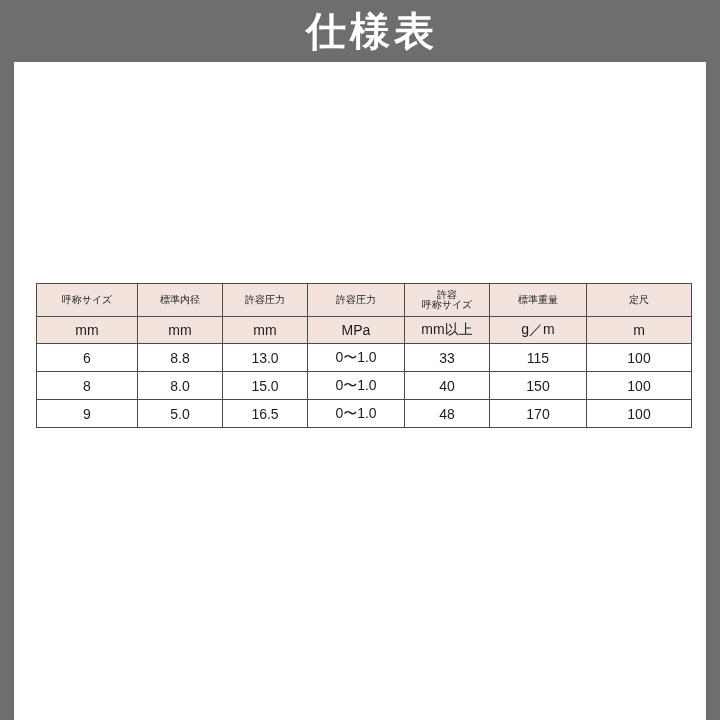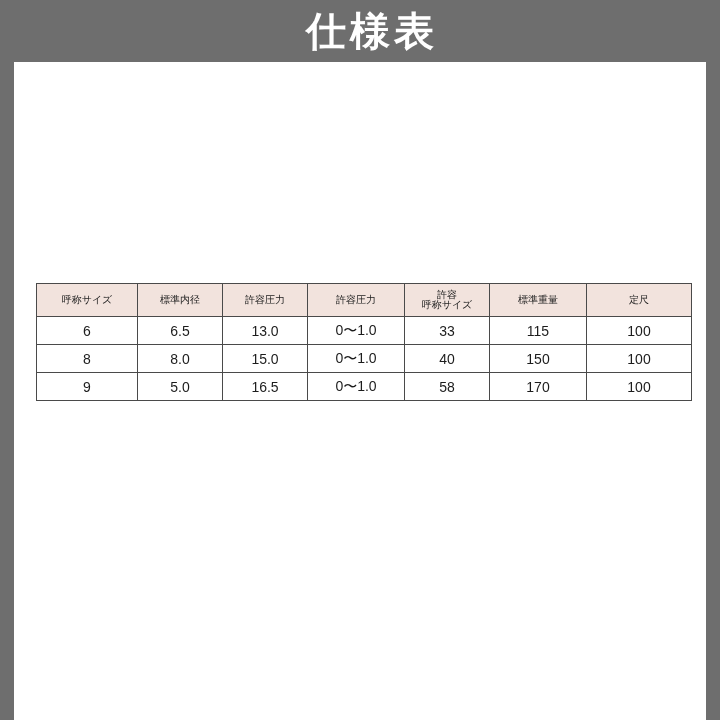--- a/index.html
+++ b/index.html
@@ -145,46 +145,55 @@
             <span class="hdr-two-line">許容</span>
             <span class="hdr-two-line">呼称サイズ</span>
           </td>
           <td class="col5">
             <span class="hdr-two-line">標準重量</span>
           </td>
           <td class="col6">
             <span class="hdr-two-line">定尺</span>
           </td>
         </tr>
+        <tr class="head-unit">
+          <td class="col0">mm</td>
+          <td class="col1">mm</td>
+          <td class="col2">mm</td>
+          <td class="col3">MPa</td>
+          <td class="col4">mm以上</td>
+          <td class="col5">g／m</td>
+          <td class="col6">m</td>
+        </tr>
       </thead>
       <tbody>
         <tr>
           <td class="col0">6</td>
-          <td class="col1">6.5</td>
+          <td class="col1">8.8</td>
           <td class="col2">13.0</td>
           <td class="col3">0〜1.0</td>
           <td class="col4">33</td>
           <td class="col5">115</td>
           <td class="col6">100</td>
         </tr>
         <tr>
           <td class="col0">8</td>
           <td class="col1">8.0</td>
           <td class="col2">15.0</td>
           <td class="col3">0〜1.0</td>
           <td class="col4">40</td>
           <td class="col5">150</td>
           <td class="col6">100</td>
         </tr>
         <tr>
           <td class="col0">9</td>
           <td class="col1">5.0</td>
           <td class="col2">16.5</td>
           <td class="col3">0〜1.0</td>
-          <td class="col4">58</td>
+          <td class="col4">48</td>
           <td class="col5">170</td>
           <td class="col6">100</td>
         </tr>
       </tbody>
     </table>
   </div>
 
 </div>
 
 </body></html>

